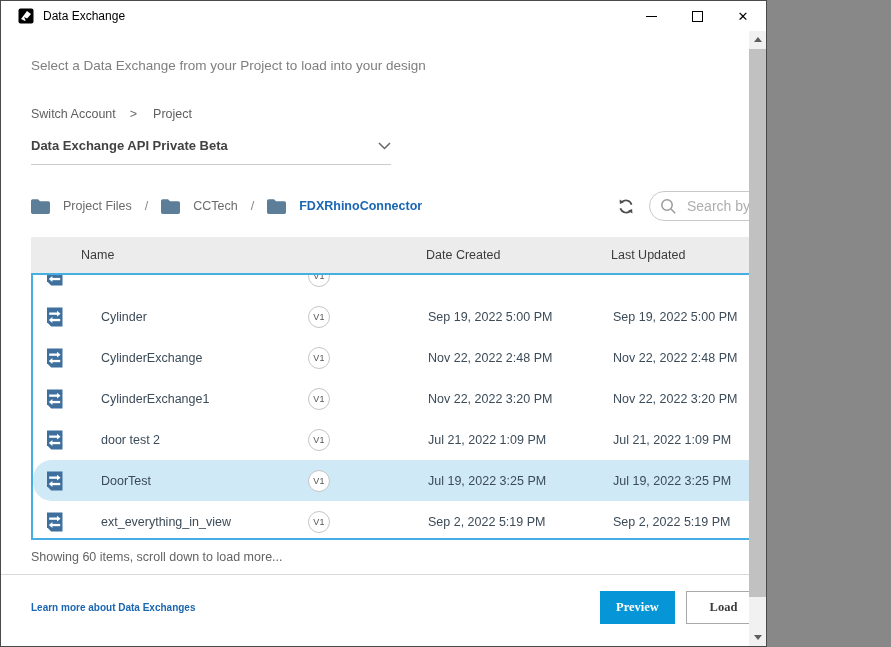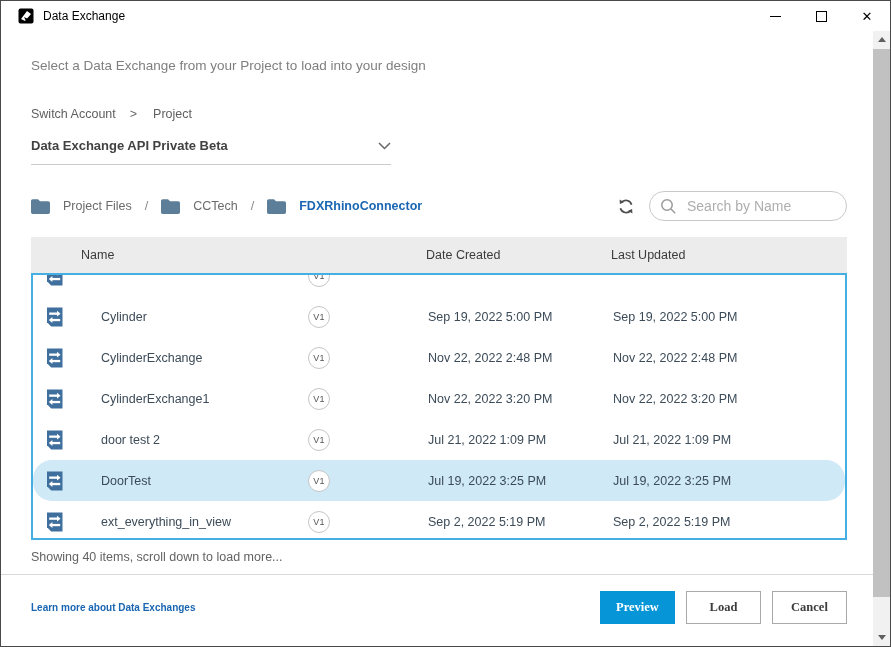--- a/index.html
+++ b/index.html
@@ -1,18 +1,18 @@
 <!DOCTYPE html>
 <html style="--accent: #0696d7; --selection: #cfe9f7; --link: #1a66b2; --table-border: #45aee3; --row-icon: #3f6f9d; --folder-icon: #5d7e98;"><head>
 <meta charset="utf-8">
 <style>
   html,body{margin:0;padding:0;background:#888;}
   *{box-sizing:border-box;}
   .window{
-    position:relative;width:891px;height:647px;background:#fff;
+    position:relative;width:767px;height:647px;background:#fff;
     border:1px solid #4a4a4a;font-family:"Liberation Sans",sans-serif;
     overflow:hidden;
   }
   
   .titlebar{height:30px;display:flex;align-items:center;padding-left:17px;background:#fff;}
   .app-icon{width:16px;height:16px;display:inline-block;}
   .title{font-size:12px;color:#000;margin-left:9px;}
   .controls{margin-left:auto;display:flex;}
   .ctrl{width:46px;height:30px;display:flex;align-items:center;justify-content:center;cursor:default;}
   .min-glyph{width:11px;height:1px;background:#000;border-bottom:1px solid #000;}
@@ -284,21 +284,21 @@
               </svg>
             </span>
             <span class="cell-name">ext_everything_in_view</span>
             <span class="badge">V1</span>
             <span class="cell-created">Sep 2, 2022 5:19 PM</span>
             <span class="cell-updated">Sep 2, 2022 5:19 PM</span>
           </div>
         </div>
     </div>
 
-    <div class="showing">Showing 40 items, scroll down to load more...</div>
+    <div class="showing">Showing 60 items, scroll down to load more...</div>
 
     <div class="divider"></div>
 
     <div class="footer">
       <span class="learn-link">Learn more about Data Exchanges</span>
       <div class="buttons">
           <button class="btn primary">Preview</button>
           <button class="btn">Load</button>
           <button class="btn">Cancel</button>
         </div>

